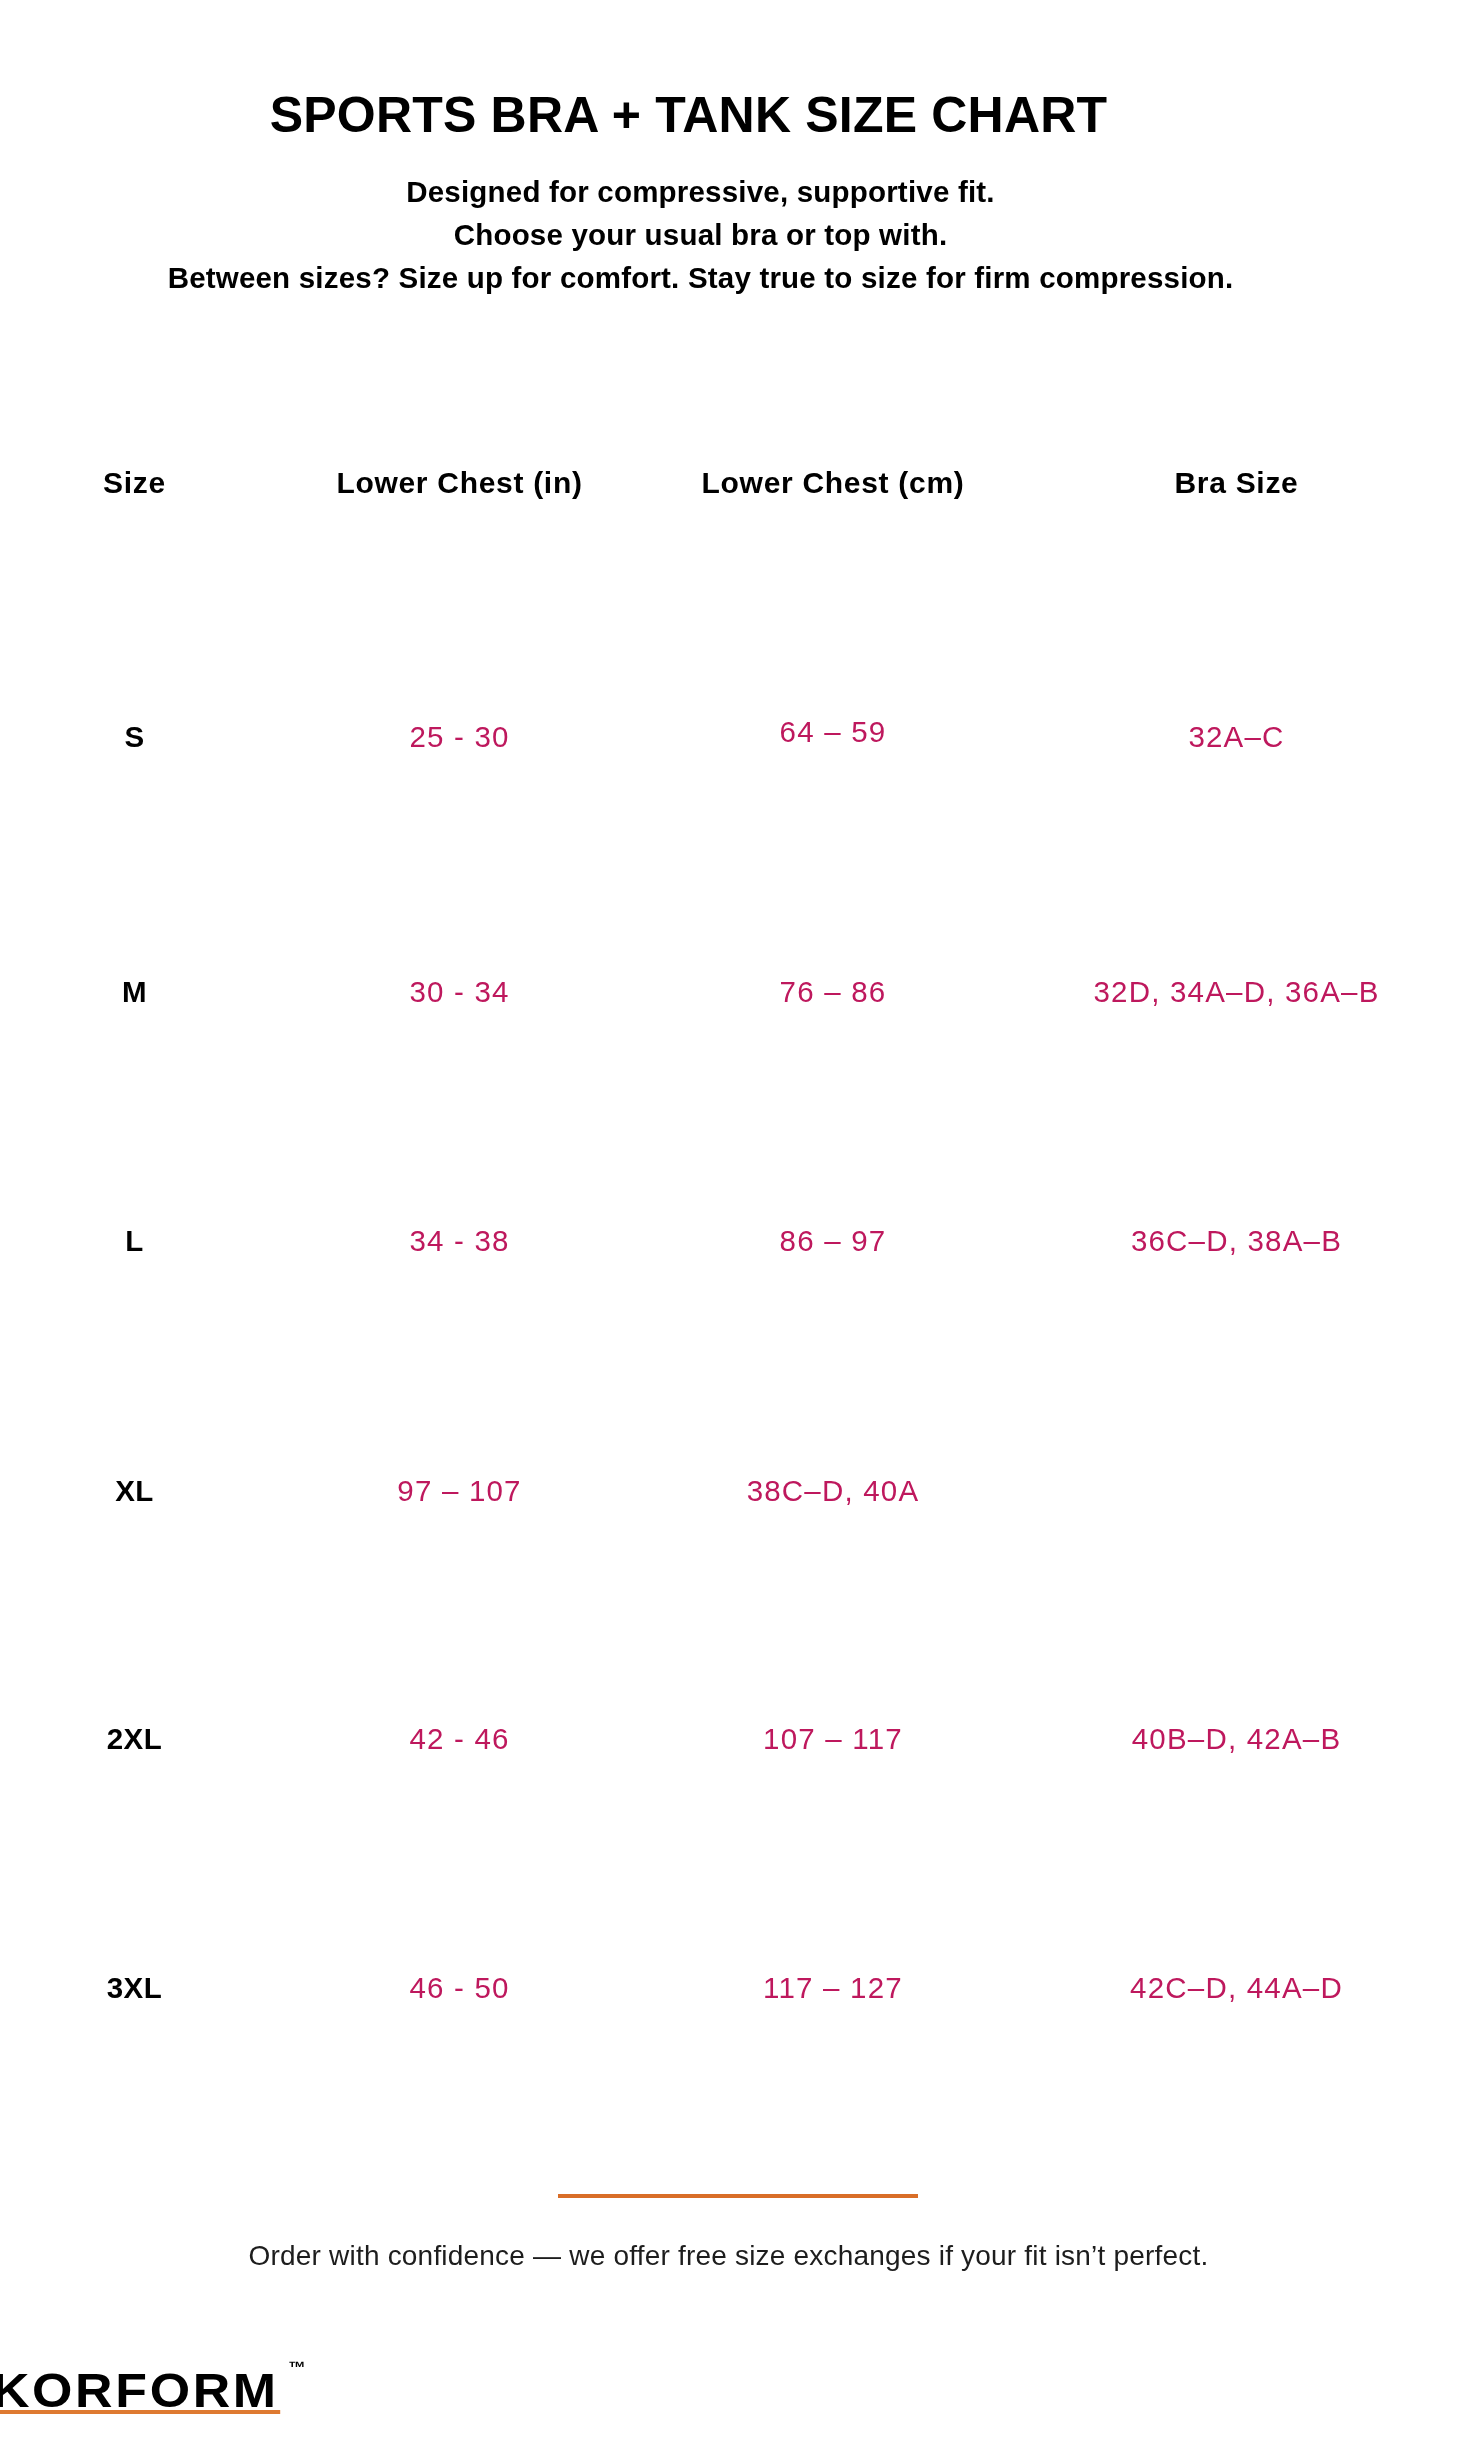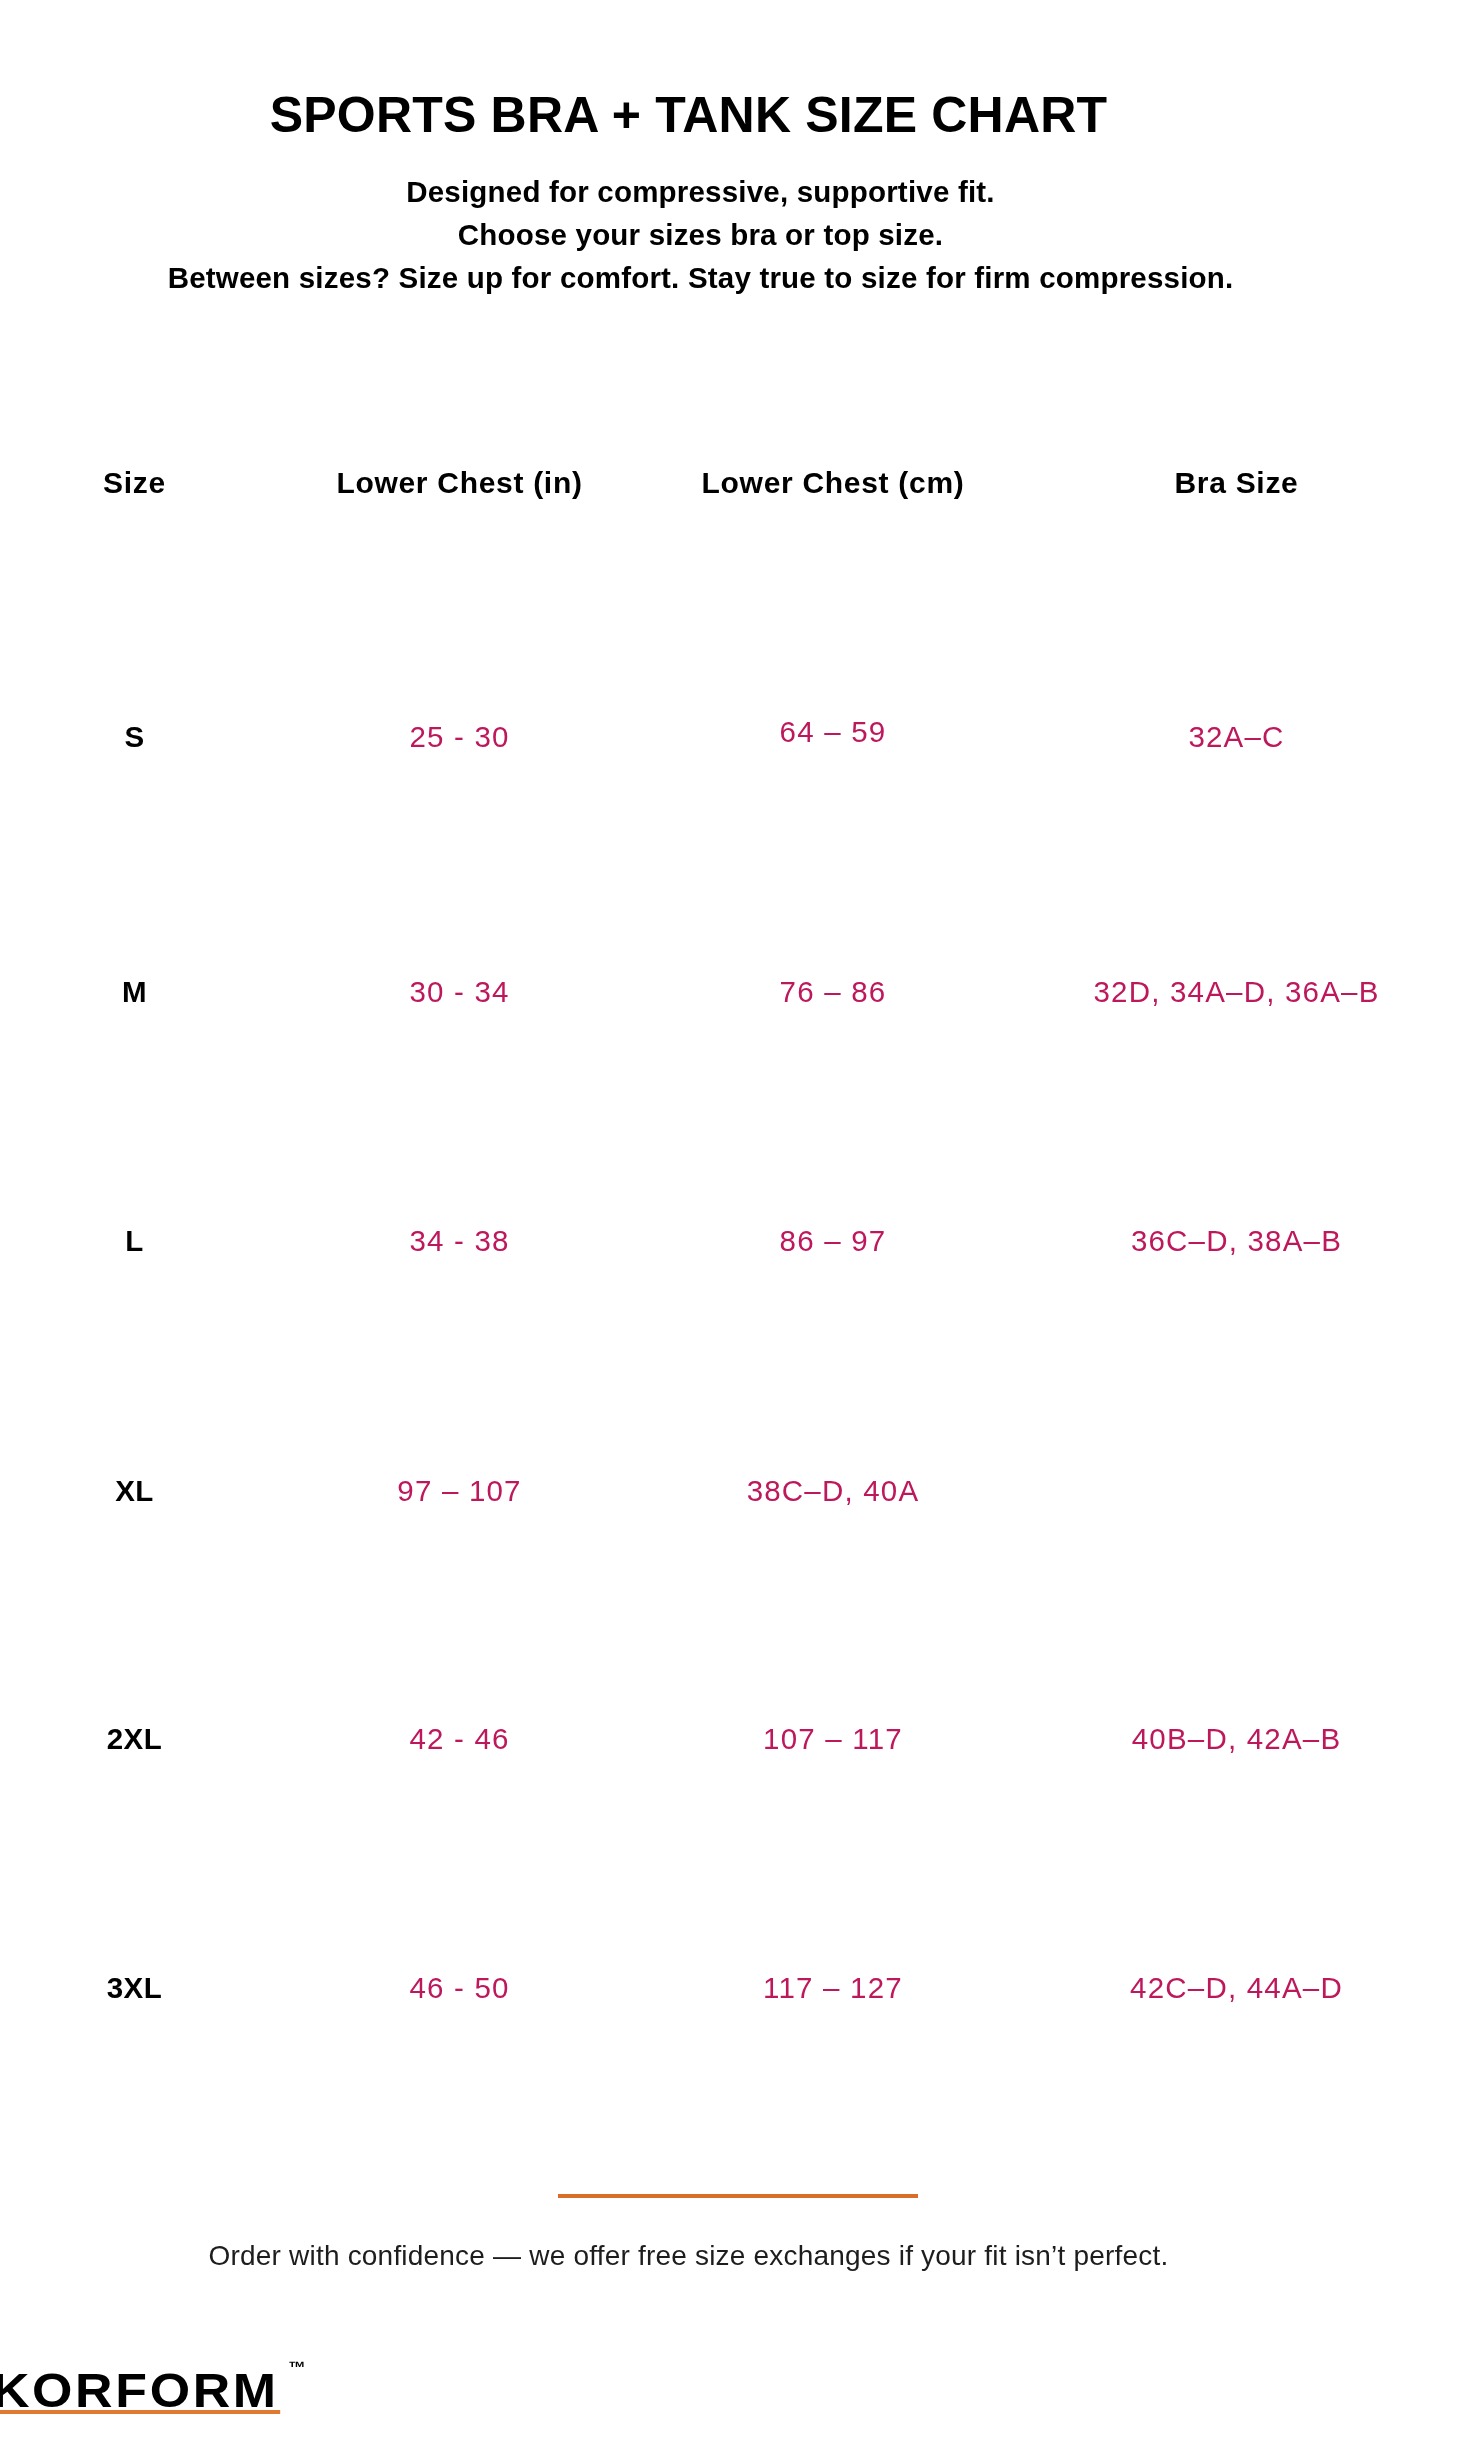--- a/index.html
+++ b/index.html
@@ -75,20 +75,21 @@
     position: absolute;
     top: 2236px;
     left: 0;
     width: 100%;
     height: 39px;
     line-height: 39px;
     text-align: center;
     font-size: 28px;
     letter-spacing: 0.2px;
     color: #1d1d1d;
+    padding-left: 40px;
   }
   .logo-row {
     position: absolute;
     top: 2366px;
     left: 0;
     width: 100%;
   }
   .brand-wrap {
     display: inline-block;
     position: relative;
@@ -123,21 +124,21 @@
 </style>
 </head>
 <body>
 
 <div class="page">
 
   <h1 class="title">SPORTS BRA + TANK SIZE CHART</h1>
 
   <div class="intro">
     <div>Designed for compressive, supportive fit.</div>
-    <div>Choose your sizes bra or top size.</div>
+    <div>Choose your usual bra or top with.</div>
     <div>Between sizes? Size up for comfort. Stay true to size for firm compression.</div>
   </div>
 
   <div>
 
     <div class="trow" style="top:463px">
       <div class="th">Size</div>
       <div class="th">Lower Chest (in)</div>
       <div class="th">Lower Chest (cm)</div>
       <div class="th">Bra Size</div>

